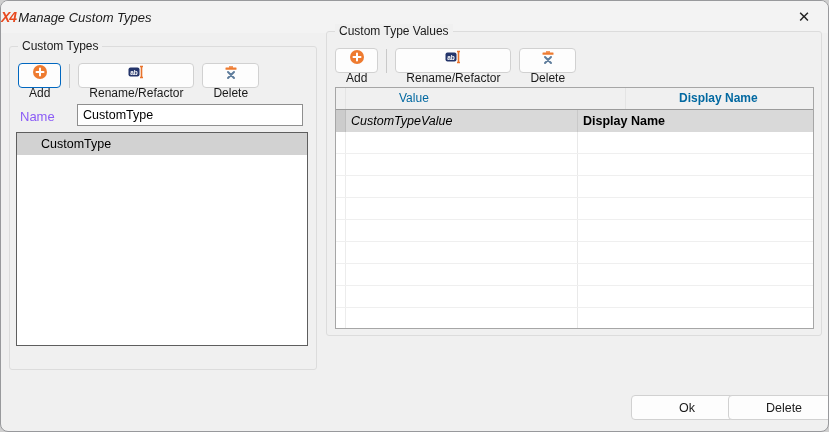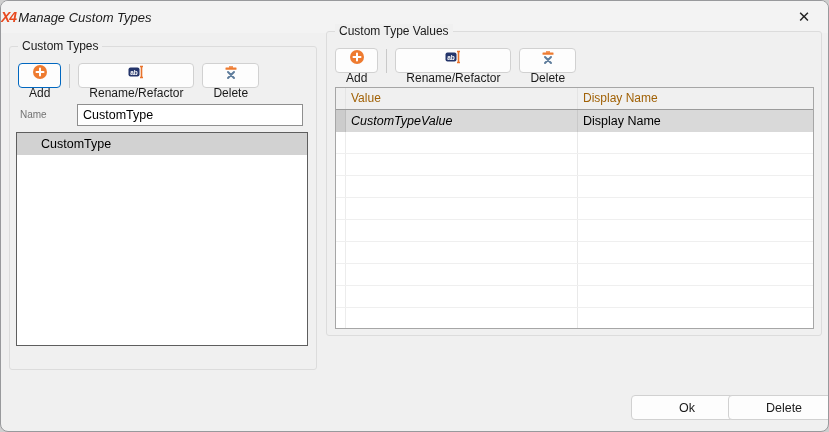--- a/index.html
+++ b/index.html
@@ -36,44 +36,44 @@
   .btn {
     height: 25px; display: inline-flex; align-items: center; gap: 6px;
     padding: 0 10px; background: #fdfdfd; border: 1px solid #d1d1d1;
     border-radius: 4px; font-size: 12px; color: #1a1a1a; cursor: default; white-space: nowrap; flex-direction: column;
   }
   .btn-focused { border-color: #0067c0; }
   .tb-sep { width: 1px; height: 24px; background: #c9c9c9; margin: 0 8px; }
   .tb-gap { width: 8px; }
   .icon { display: inline-flex; width: 16px; height: 16px; align-items: center; justify-content: center; }
   
-  .name-label { position: absolute; left: 10px; top: 62px; font-size: 10px; color: #737373; }
+  .name-label { position: absolute; left: 10px; top: 62px; font-size: 13px; color: #8b5cf6; }
   .name-input {
     position: absolute; left: 67px; top: 57px; width: 226px; height: 22px;
     border: 1px solid #8f8f8f; background: #ffffff; font-size: 12.5px;
     font-family: "Liberation Sans", sans-serif; padding: 1px 5px; color: #000;
   }
   
   .listbox {
     position: absolute; left: 6px; top: 85px; width: 292px; height: 214px;
     background: #ffffff; border: 1px solid #5e5e5e; overflow: hidden;
   }
   .list-item { height: 22px; line-height: 22px; padding-left: 24px; font-size: 12.5px; color: #000; }
   .list-item.selected { background: #d2d2d2; }
   
   .datagrid {
     position: absolute; left: 8px; top: 55px; width: 479px; height: 242px;
     background: #ffffff; border: 1px solid #a6a6a6; overflow: hidden;
   }
   .dg-row { display: flex; height: 22px; align-items: stretch; }
   .dg-header { background: #f0f0f0; border-bottom: 1px solid #9b9b9b; }
   .dg-corner { width: 10px; flex: 0 0 10px; border-right: 1px solid #e4e4e4; }
-  .dg-h-cell { font-size: 12px; color: #a16207; line-height: 21px; padding-left: 5px; }
+  .dg-h-cell { font-size: 12px; color: #0369a1; line-height: 21px; padding-left: 5px; margin-left: 48px; }
   .dg-col1 { width: 232px; flex: 0 0 232px; border-right: 1px solid #e4e4e4; }
-  .dg-col2 { flex: 1; }
+  .dg-col2 { flex: 1; font-weight: bold; }
   .dg-row-sel { background: #d9d9d9; }
   .dg-row-sel .dg-rowheader { background: #cccccc; border-right: 1px solid #bdbdbd; }
   .dg-rowheader { width: 10px; flex: 0 0 10px; border-right: 1px solid #ececec; }
   .dg-cell { font-size: 12.5px; color: #000; line-height: 22px; padding-left: 5px; overflow: hidden; white-space: nowrap; }
   .dg-row-sel .dg-col1 { border-right: 1px solid #c9c9c9; font-style: italic; }
   .dg-empty { border-bottom: 1px solid #efefef; }
   .dg-empty .dg-col1 { border-right: 1px solid #e9e9e9; }
   
   .footer-btn {
     position: absolute; top: 394px; width: 112px; height: 25px;

